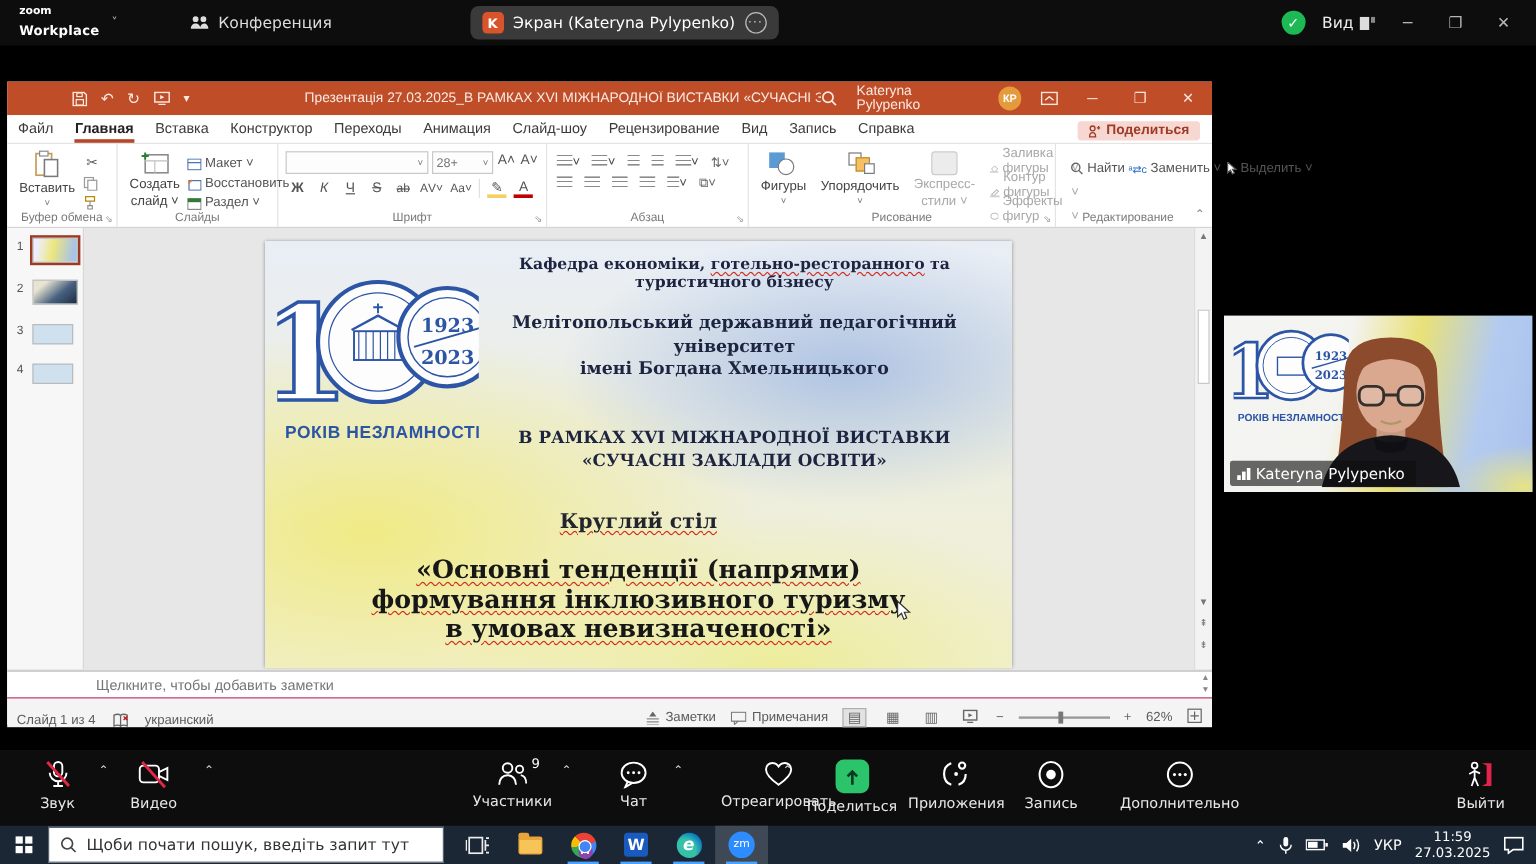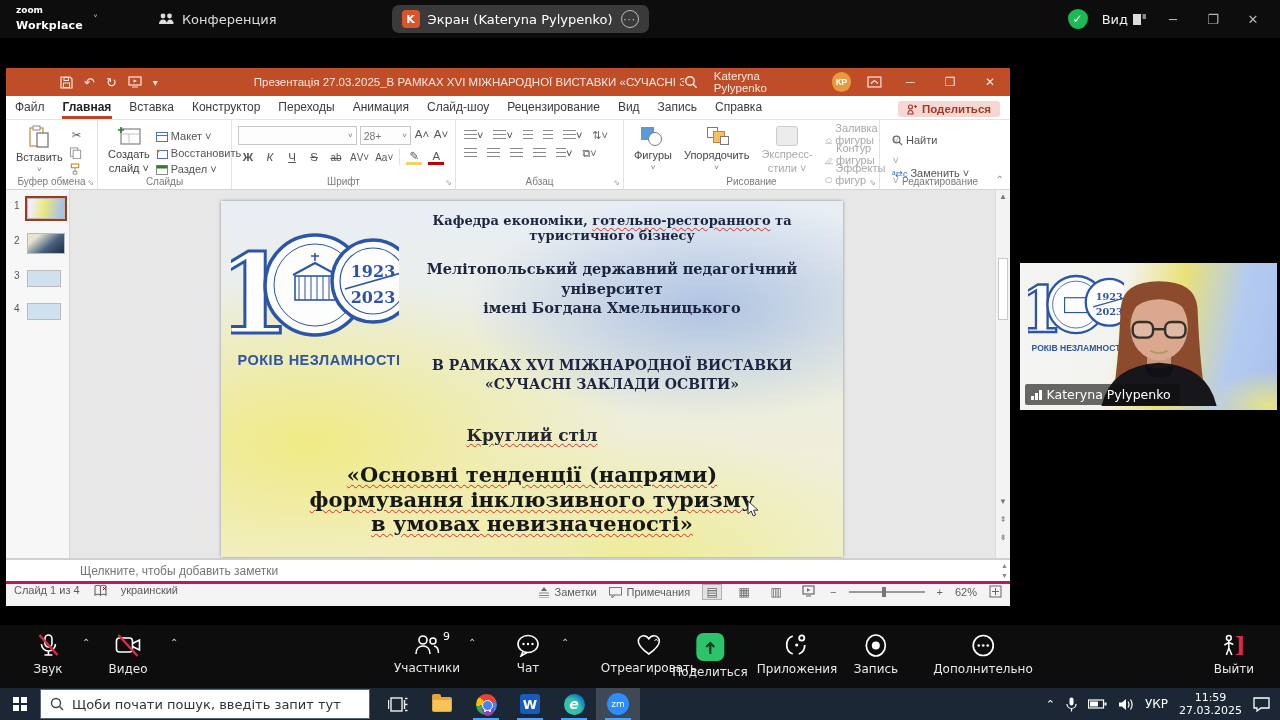--- a/index.html
+++ b/index.html
@@ -70,21 +70,21 @@
 .subtitle{margin-top:30px;text-align:center;font-size:17px;font-weight:600;color:#23252e}
 .bigtitle{margin-top:18px;text-align:center;font-size:21px;font-weight:800;line-height:1.18;color:#171717}
 .sdate{margin-top:26px;text-align:center;font-size:19px;font-weight:800;color:#1b1b1b}
 #slide-logo{position:absolute;left:10px;top:22px}
 #vscroll{width:15px;background:#f3f3f3;border-left:1px solid #ddd;position:relative}
 .varrow{position:absolute;left:0;width:100%;text-align:center;font-size:8px;color:#777}
 .vthumb{position:absolute;left:2px;width:10px;top:68px;height:62px;background:#fff;border:1px solid #c8c8c8}
 
 #notesbar{height:23px;background:#fff;border-top:2px solid #d0d0d0;display:flex;align-items:center;font-size:12px;color:#767676;padding-left:74px;position:relative}
 .note-scroll{position:absolute;right:2px;top:1px;font-size:7px;color:#888;line-height:1.4;text-align:center}
-#statusbar{height:25px;background:#f4f4f4;border-top:3px solid #be185d;display:flex;align-items:flex-start;font-size:11px;color:#5c5c5c;padding:0 8px}
+#statusbar{height:25px;background:#f4f4f4;border-top:1px solid #be185d;display:flex;align-items:flex-end;font-size:11px;color:#5c5c5c;padding:0 8px}
 .st-item{margin-right:14px;display:flex;align-items:center;gap:5px}
 .st-right{margin-left:auto;display:flex;align-items:center;gap:12px}
 .viewbtn{font-size:12px;color:#666;width:20px;text-align:center}
 .viewbtn.on{border:1px solid #b0b0b0;background:#e2e2e2}
 .zslider{width:76px;height:2px;background:#9a9a9a;position:relative}
 .zslider .knob{position:absolute;left:44%;top:-4px;width:4px;height:10px;background:#777}
 
 
 #tile{position:absolute;left:1020px;top:263px;width:257px;height:147px;overflow:hidden;background:
  radial-gradient(40% 40% at 97% 97%,#e6e388,rgba(230,227,136,0) 60%),
@@ -373,21 +373,21 @@
             <span class="mini gray"><svg width="12" height="11" viewBox="0 0 12 11">
                   <ellipse cx="6" cy="5" rx="5" ry="4" fill="none" stroke="#b5b5b5" stroke-width="1.2"></ellipse>
                 </svg><span>Эффекты фигур</span> ˅</span>
           </div>
         </div>
         <span class="glabel">Рисование</span>
         <span class="dlg">⇘</span>
       </div>
 
       <div class="rgrp" style="width:120px;border-right:none">
-        <div style="display:flex;flex-direction:column;gap:16px;padding:5px 0 0 8px">
+        <div style="display:flex;flex-direction:row;gap:3px;padding:5px 0 0 8px">
           <span class="mini">
               <svg width="11" height="11" viewBox="0 0 11 11">
                 <circle cx="4.5" cy="4.5" r="3.4" fill="none" stroke="#6a6a6a" stroke-width="1.2"></circle>
                 <path d="m7 7 3 3" stroke="#6a6a6a" stroke-width="1.2"></path>
               </svg>
               <span>Найти</span>
             </span>
           <span class="mini"><span style="font-size:9px;color:#2a6cc4">ᵃ⇄c</span><span>Заменить</span> ˅</span>
           <span class="mini"><svg width="10" height="11" viewBox="0 0 10 11">
                 <path d="M2 0v9l2.4-2.2L6 10l1.6-.8-1.5-3H9Z" fill="#fff" stroke="#555" stroke-width="1"></path>

